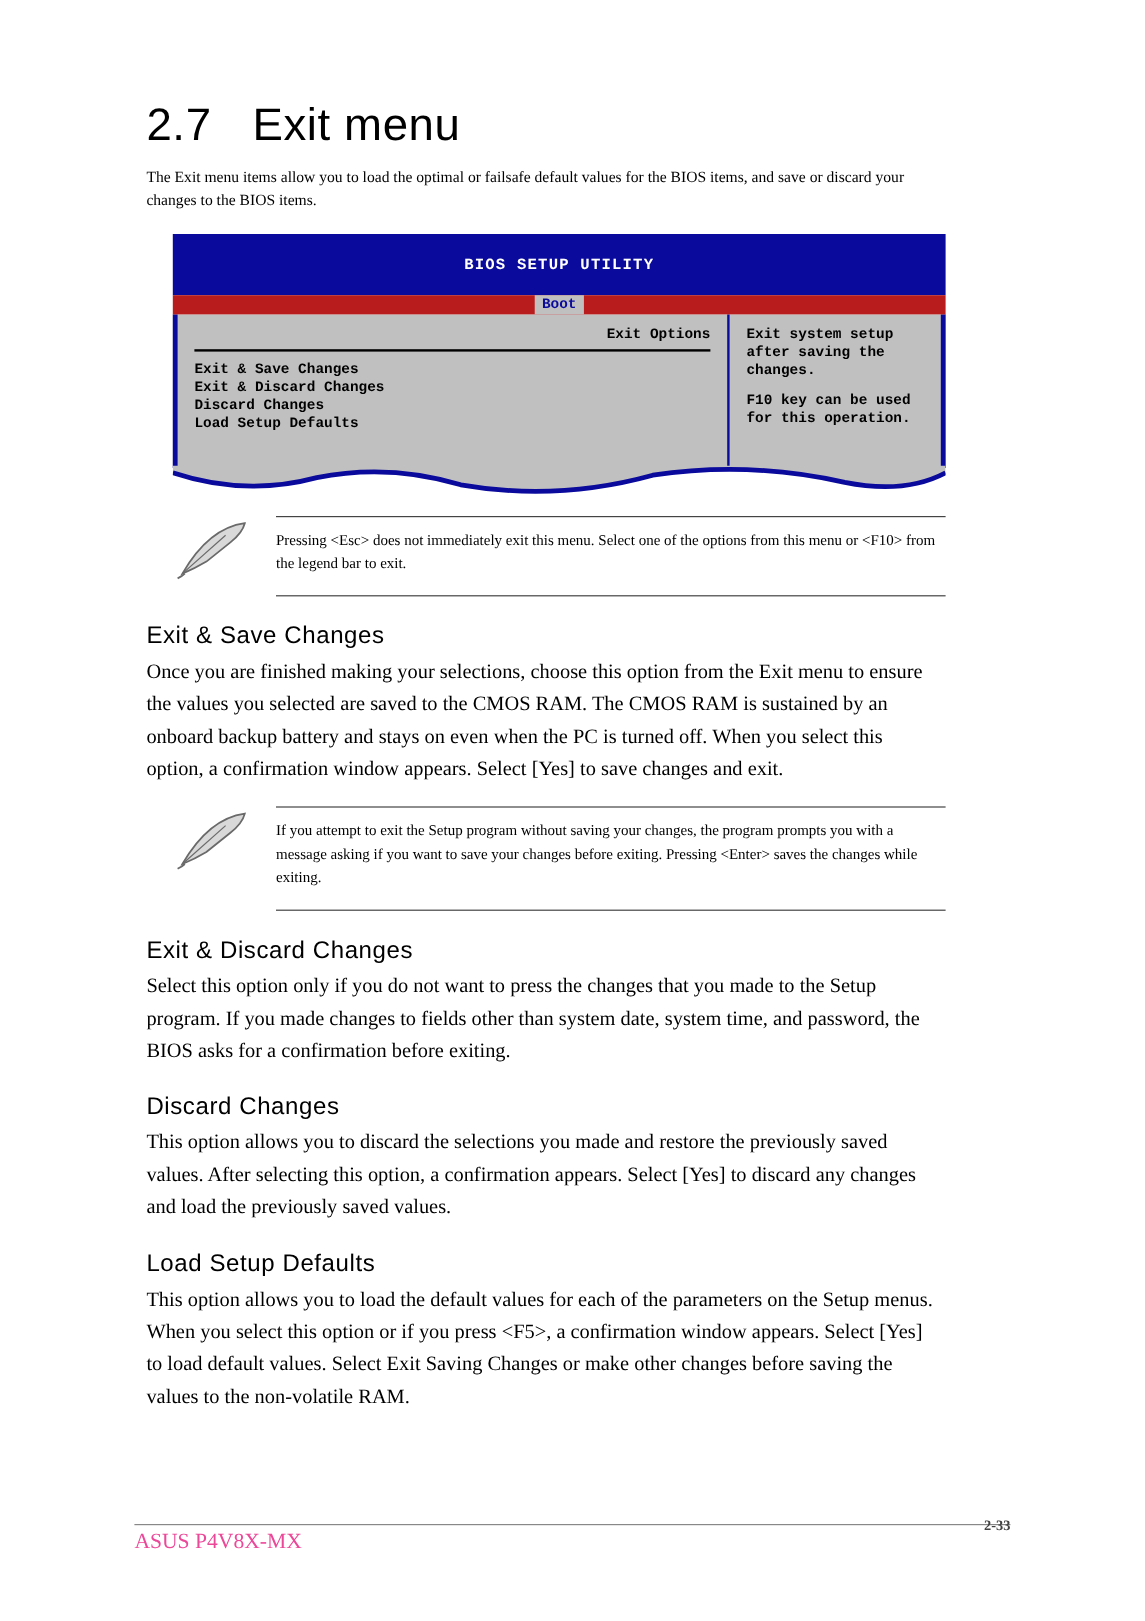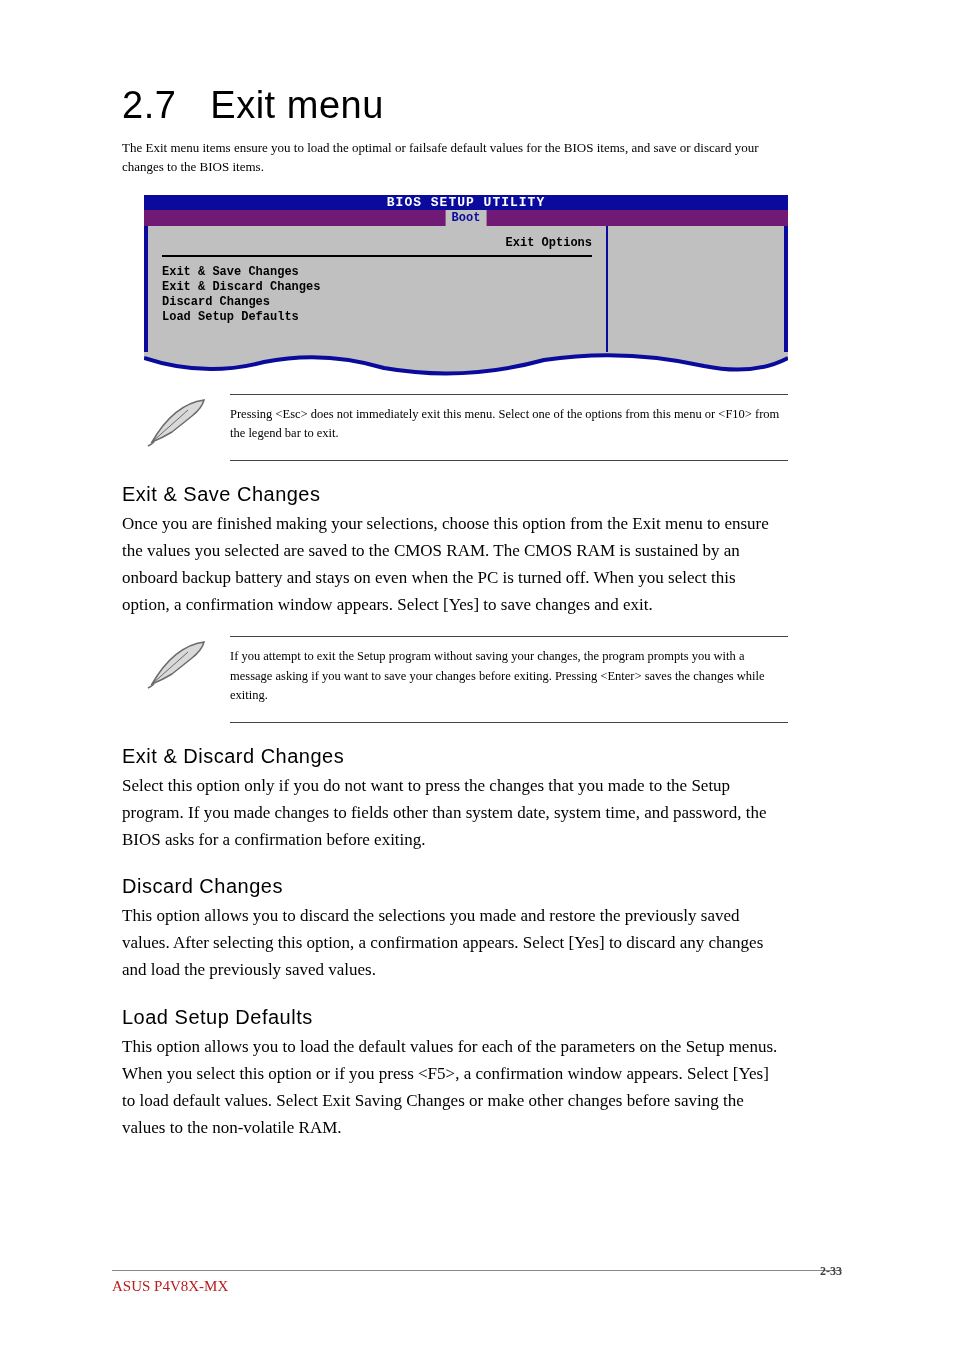--- a/index.html
+++ b/index.html
@@ -1,61 +1,66 @@
 <!DOCTYPE html>
 <html><head>
 <meta charset="utf-8">
 <style>
   html,body{margin:0;padding:0;background:#fff;font-family:Georgia,'Times New Roman',serif;color:#000;}
   .page{width:954px;margin:16px auto;position:relative;min-height:1351px;box-sizing:border-box;padding:70px 0 0 0;}
   .heading{font-family:Impact,'Arial Black',sans-serif;font-weight:400;font-size:38px;letter-spacing:0.5px;margin:0 0 0 122px;line-height:1.05;}
   .heading .num{margin-right:34px;}
   .after-heading{margin:12px 0 0 122px;font-size:13px;line-height:1.5;width:660px;}
   .bios-wrap{margin:18px 0 0 144px;width:644px;}
-  .bios-title{background:#0a0a9c;color:#fff;font-family:'Courier New',monospace;font-weight:bold;font-size:13px;text-align:center;letter-spacing:1px;padding:0;}
-  .bios-tabbar{background:#701a75;height:16px;position:relative;}
+  .bios-title{background:#0a0a9c;color:#fff;font-family:'Courier New',monospace;font-weight:bold;font-size:13px;text-align:center;letter-spacing:1px;padding:18px;}
+  .bios-tabbar{background:#b91c1c;height:16px;position:relative;}
   .bios-tab{position:absolute;left:50%;transform:translateX(-50%);background:#c0c0c0;color:#0a0a9c;font-family:'Courier New',monospace;font-weight:bold;font-size:12px;padding:0 6px;line-height:16px;height:16px;}
   .bios-body{display:flex;height:128px;border-left:4px solid #0a0a9c;border-right:4px solid #0a0a9c;background:#c0c0c0;}
   .bios-left{flex:0 0 430px;border-right:2px solid #0a0a9c;padding:10px 14px;font-family:'Courier New',monospace;font-weight:bold;font-size:12px;line-height:1.25;}
   .bios-left .sect{padding-bottom:4px;border-bottom:2px solid #000;margin-bottom:8px;text-align:right;}
   .bios-right{flex:1;padding:10px 14px;font-family:'Courier New',monospace;font-weight:bold;font-size:12px;line-height:1.25;}
   .bios-wave{position:relative;height:28px;margin-top:-2px;}
   .bios-wave svg{display:block;width:100%;height:100%;}
   .note-row{display:flex;align-items:flex-start;margin:14px 0 0 144px;width:644px;}
   .quill{flex:0 0 70px;margin-right:16px;}
   .note-body{flex:1;border-top:1px solid #444;border-bottom:1px solid #444;padding:10px 0 16px 0;font-size:12.5px;line-height:1.55;min-height:36px;}
   .section-h{font-family:Impact,'Arial Black',sans-serif;font-weight:400;font-size:20px;letter-spacing:0.5px;margin:22px 0 4px 122px;}
   .body-p{margin:4px 0 0 122px;font-size:17px;line-height:1.6;width:660px;}
   .footer-line{position:absolute;left:112px;right:112px;bottom:96px;border-top:1px solid #888;}
-  .footer-left{position:absolute;left:112px;bottom:72px;font-size:15px;color:#b91c1c;}
+  .footer-left{position:absolute;left:112px;bottom:72px;font-size:18px;color:#ec4899;}
   .footer-right{position:absolute;right:112px;bottom:88px;font-size:12px;color:#404040;font-weight:bold;}
 </style>
 </head>
 <body>
 
 <div class="page">
   <h1 class="heading">
     <span class="num">2.7</span><span>Exit menu</span>
   </h1>
 
-  <p class="after-heading">The Exit menu items ensure you to load the optimal or failsafe default values for the BIOS items, and save or discard your changes to the BIOS items.</p>
+  <p class="after-heading">The Exit menu items allow you to load the optimal or failsafe default values for the BIOS items, and save or discard your changes to the BIOS items.</p>
 
   <div class="bios-wrap">
     <div class="bios-title">BIOS SETUP UTILITY</div>
     <div class="bios-tabbar">
       <div class="bios-tab">Boot</div>
     </div>
     <div class="bios-body">
       <div class="bios-left">
         <div class="sect">Exit Options</div>
         <div>Exit &amp; Save Changes</div>
         <div>Exit &amp; Discard Changes</div>
         <div>Discard Changes</div>
         <div></div>
         <div>Load Setup Defaults</div>
+      </div>
+      <div class="bios-right">
+        <div>Exit system setup after saving the changes.</div>
+        <div style="height:10px"></div>
+        <div>F10 key can be used for this operation.</div>
       </div>
     </div>
     <div class="bios-wave">
       <svg viewBox="0 0 644 28" preserveAspectRatio="none">
         <path d="M0,0 L0,6 Q60,26 120,10 Q180,-2 240,16 Q320,30 400,8 Q480,-4 560,14 Q610,24 644,6 L644,0 Z" fill="#c0c0c0" stroke="#0a0a9c" stroke-width="0"></path>
         <path d="M0,6 Q60,26 120,10 Q180,-2 240,16 Q320,30 400,8 Q480,-4 560,14 Q610,24 644,6" fill="none" stroke="#0a0a9c" stroke-width="4"></path>
       </svg>
     </div>
   </div>
 

